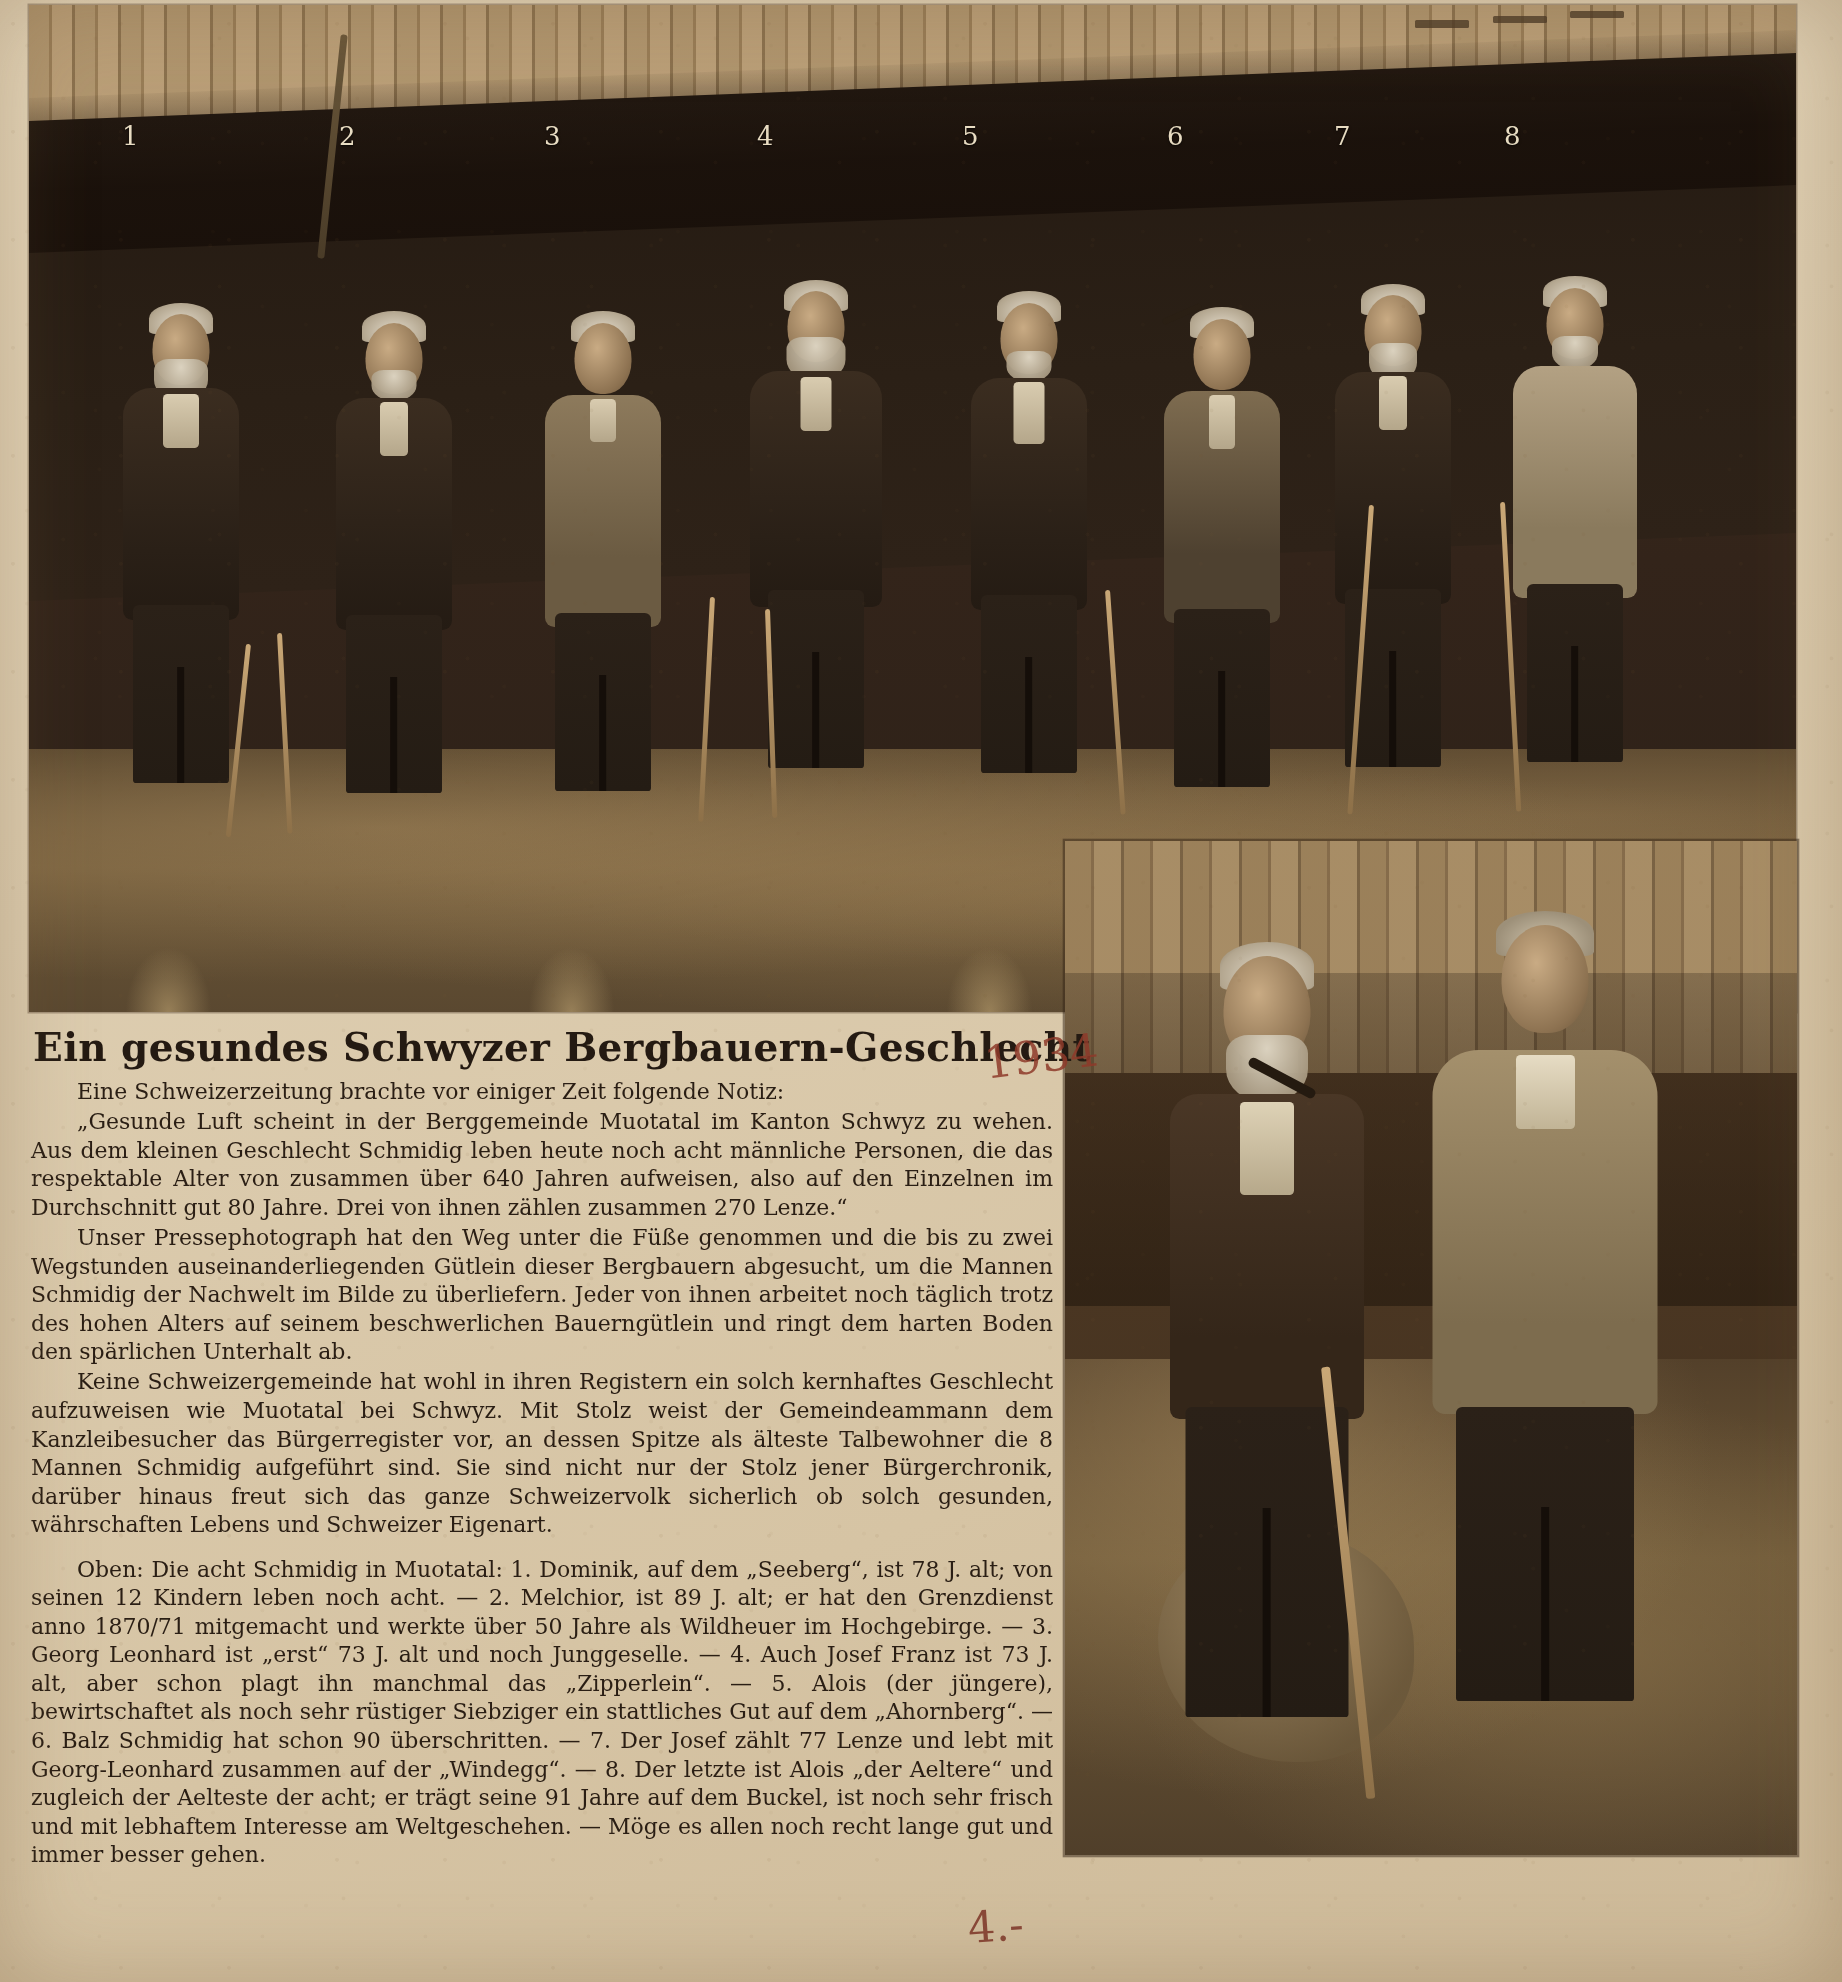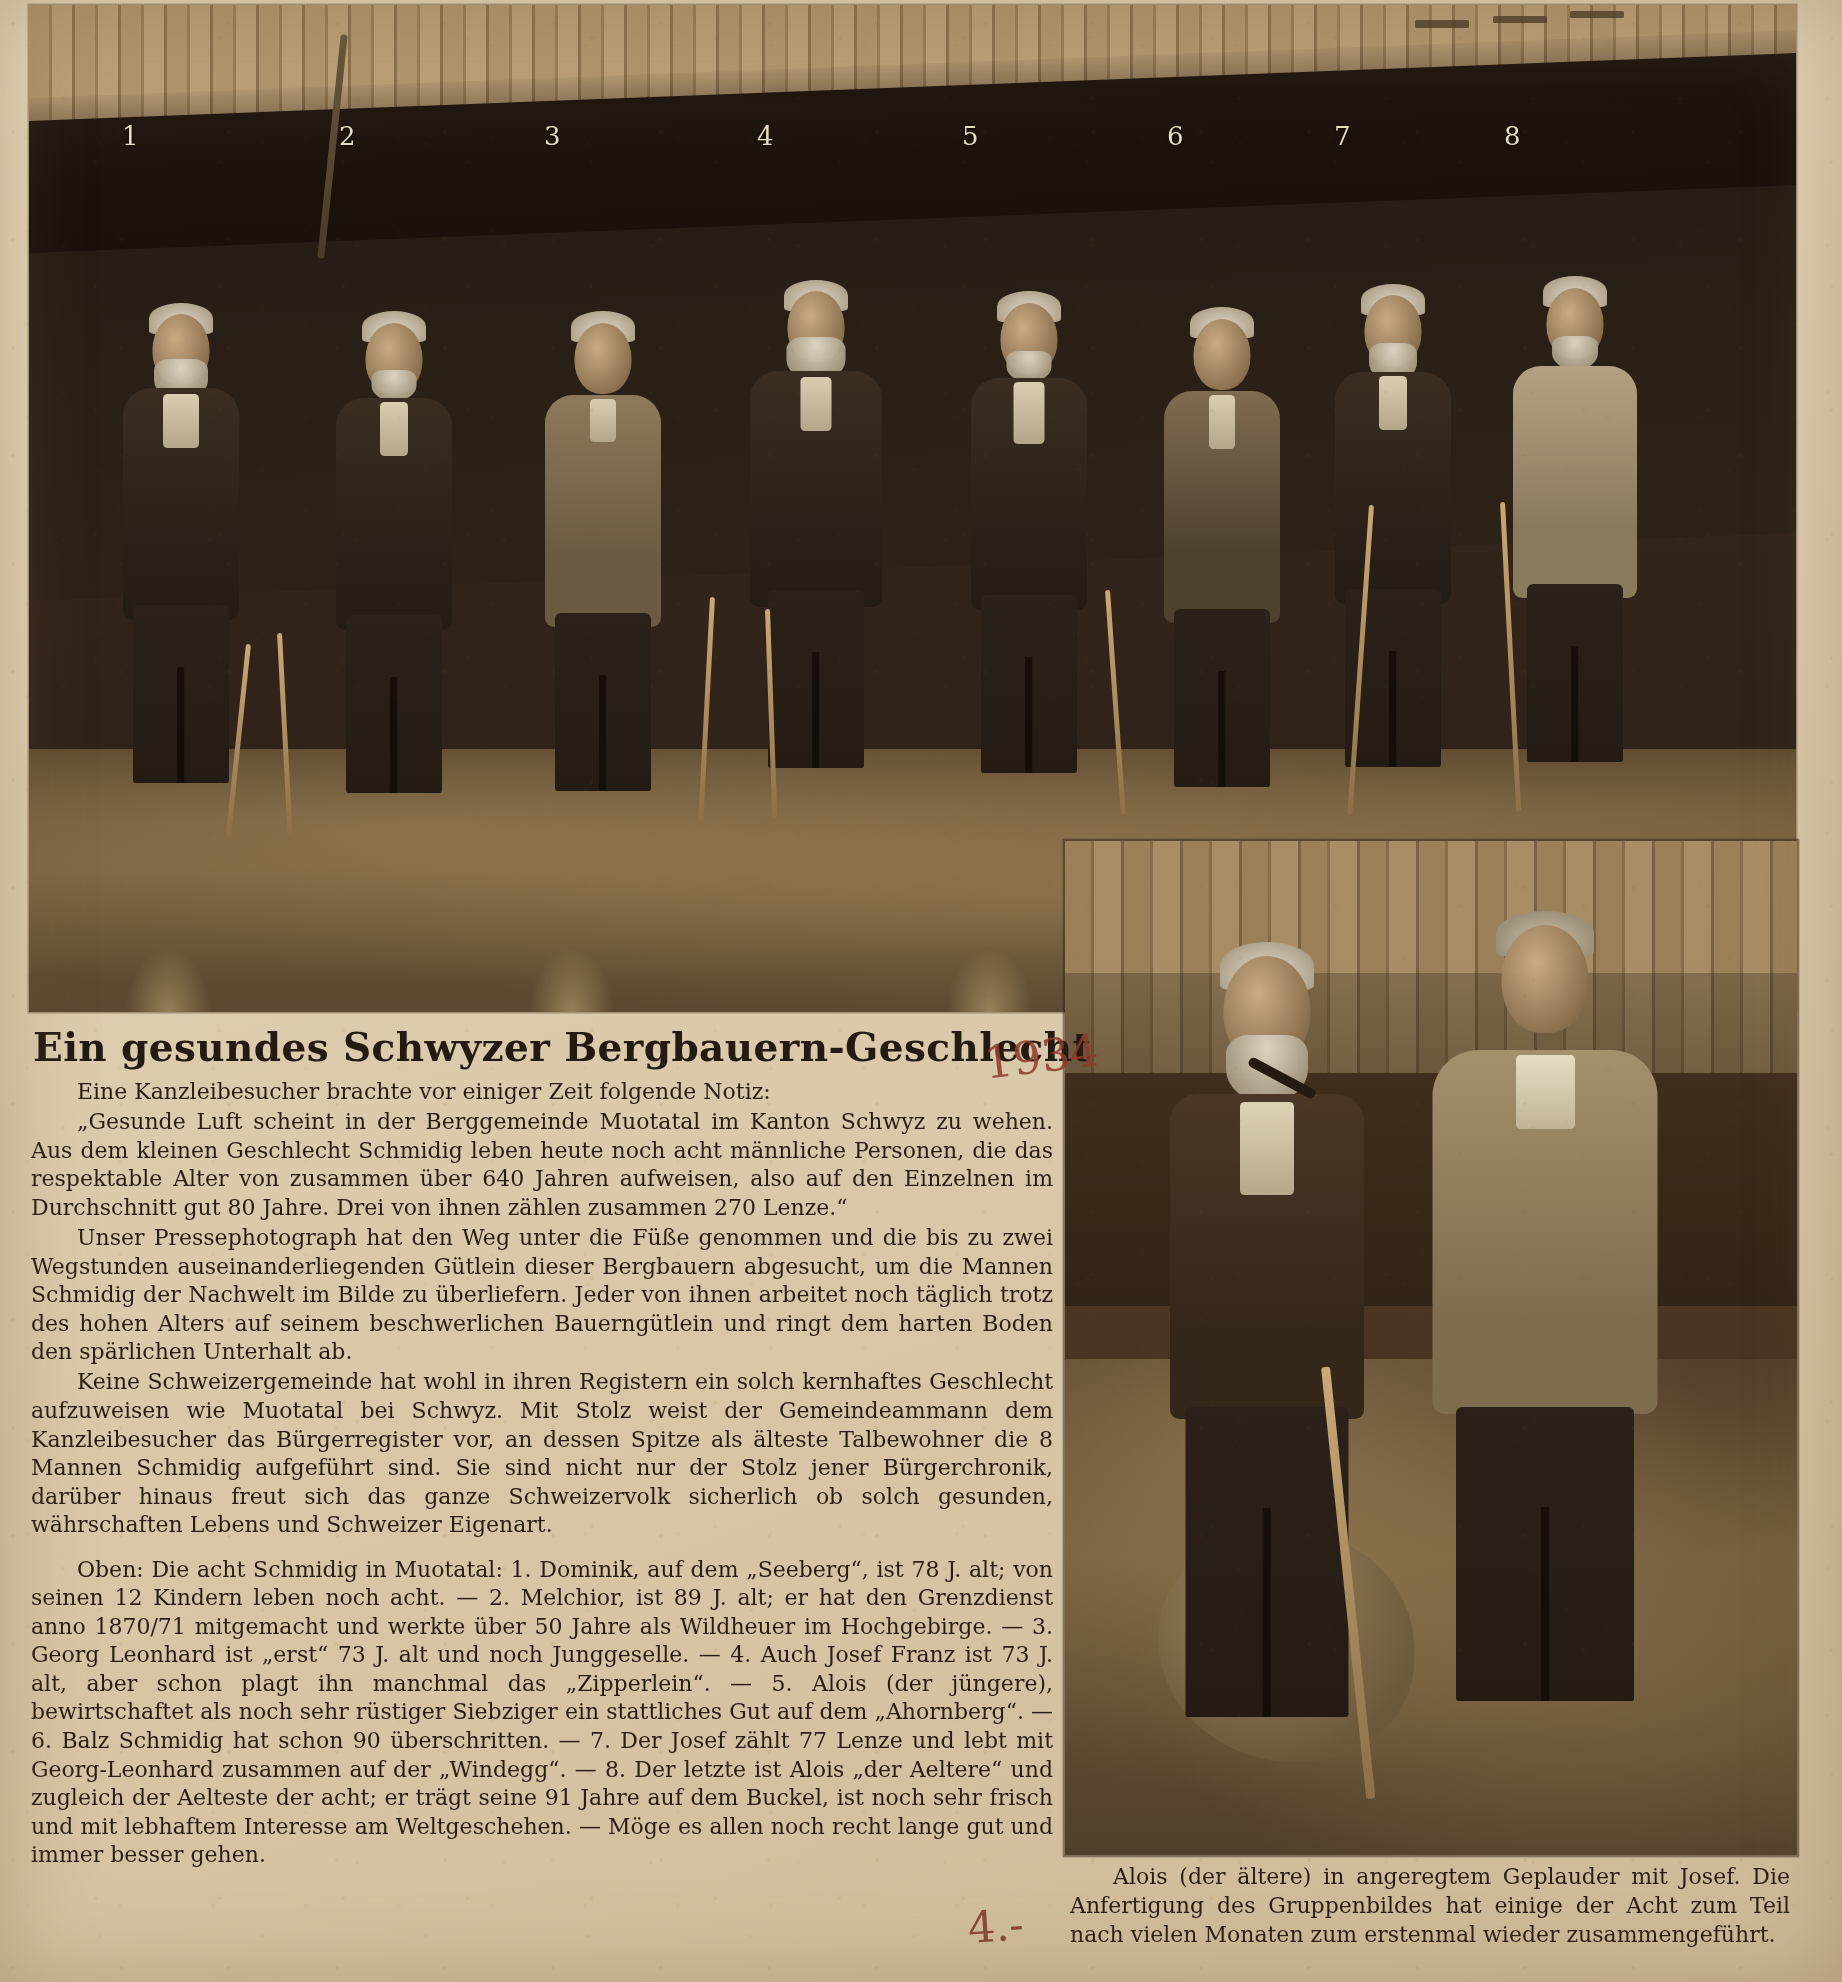--- a/index.html
+++ b/index.html
@@ -426,28 +426,25 @@
           <div class="leg-split" style="height:194px;"></div>
         </div>
     </div>
   </div>
 
   <div id="headline">Ein gesundes Schwyzer Bergbauern-Geschlecht</div>
   <div id="year-scribble">1934</div>
   <div id="price-scribble">4.-</div>
 
   <div id="article">
-    <p class="ind">Eine Kanzleibesucher brachte vor einiger Zeit folgende Notiz:</p>
+    <p class="ind">Eine Schweizerzeitung brachte vor einiger Zeit folgende Notiz:</p>
     <p class="ind">„Gesunde Luft scheint in der Berggemeinde Muotatal im Kanton Schwyz zu wehen. Aus dem kleinen Geschlecht Schmidig leben heute noch acht männliche Personen, die das respektable Alter von zusammen über 640 Jahren aufweisen, also auf den Einzelnen im Durchschnitt gut 80 Jahre. Drei von ihnen zählen zusammen 270 Lenze.“</p>
     <p class="ind">Unser Pressephotograph hat den Weg unter die Füße genommen und die bis zu zwei Wegstunden auseinanderliegenden Gütlein dieser Bergbauern abgesucht, um die Mannen Schmidig der Nachwelt im Bilde zu überliefern. Jeder von ihnen arbeitet noch täglich trotz des hohen Alters auf seinem beschwerlichen Bauerngütlein und ringt dem harten Boden den spärlichen Unterhalt ab.</p>
     <p class="ind">Keine Schweizergemeinde hat wohl in ihren Registern ein solch kernhaftes Geschlecht aufzuweisen wie Muotatal bei Schwyz. Mit Stolz weist der Gemeindeammann dem Kanzleibesucher das Bürgerregister vor, an dessen Spitze als älteste Talbewohner die 8 Mannen Schmidig aufgeführt sind. Sie sind nicht nur der Stolz jener Bürgerchronik, darüber hinaus freut sich das ganze Schweizervolk sicherlich ob solch gesunden, währschaften Lebens und Schweizer Eigenart.</p>
     <div class="gap"></div>
     <p class="ind">Oben: Die acht Schmidig in Muotatal: 1. Dominik, auf dem „Seeberg“, ist 78 J. alt; von seinen 12 Kindern leben noch acht. — 2. Melchior, ist 89 J. alt; er hat den Grenzdienst anno 1870/71 mitgemacht und werkte über 50 Jahre als Wildheuer im Hochgebirge. — 3. Georg Leonhard ist „erst“ 73 J. alt und noch Junggeselle. — 4. Auch Josef Franz ist 73 J. alt, aber schon plagt ihn manchmal das „Zipperlein“. — 5. Alois (der jüngere), bewirtschaftet als noch sehr rüstiger Siebziger ein stattliches Gut auf dem „Ahornberg“. — 6. Balz Schmidig hat schon 90 überschritten. — 7. Der Josef zählt 77 Lenze und lebt mit Georg-Leonhard zusammen auf der „Windegg“. — 8. Der letzte ist Alois „der Aeltere“ und zugleich der Aelteste der acht; er trägt seine 91 Jahre auf dem Buckel, ist noch sehr frisch und mit lebhaftem Interesse am Weltgeschehen. — Möge es allen noch recht lange gut und immer besser gehen.</p>
   </div>
 
-  <div id="inset-caption">
-    <p>Alois (der ältere) in angeregtem Geplauder mit Josef. Die Anfertigung des Gruppenbildes hat einige der Acht zum Teil nach vielen Monaten zum erstenmal wieder zusammengeführt.</p>
-  </div>
 
   <div id="grain"></div>
   <div class="edge-shadow"></div>
 </div>
 
 
 </body></html>

